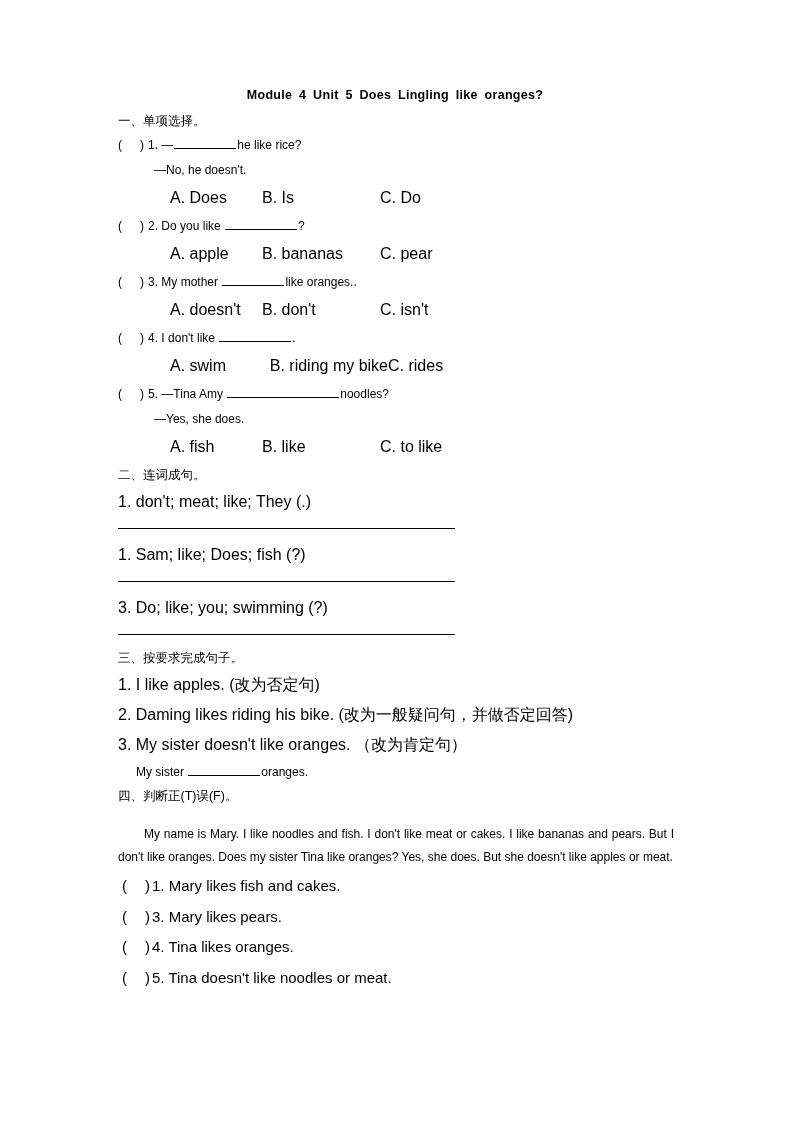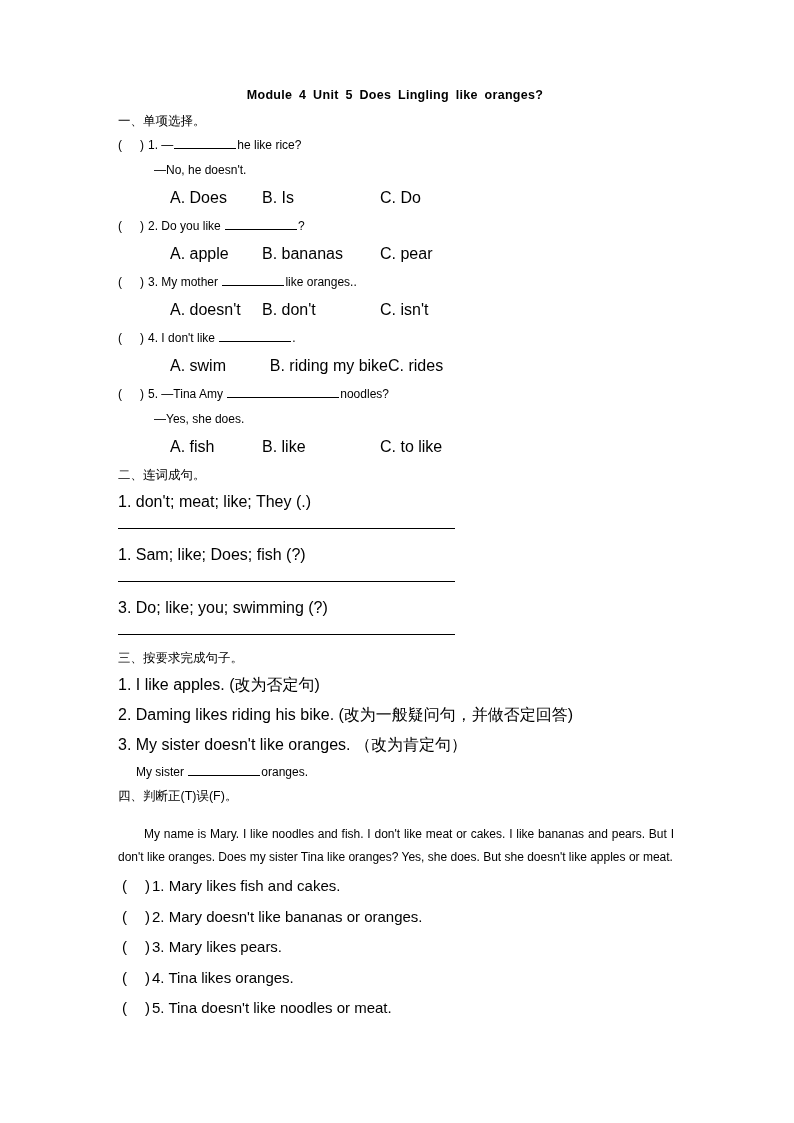--- a/index.html
+++ b/index.html
@@ -158,18 +158,17 @@
   <div class="item">2. Daming likes riding his bike. (改为一般疑问句，并做否定回答)</div>
 
   <div class="item">3. My sister doesn't like oranges. （改为肯定句）</div>
   <div class="sub-line"><span>My sister </span><span class="blank b-lg"></span><span>oranges.</span></div>
 
   <div class="section-head">四、判断正(T)误(F)。</div>
 
   <div class="passage"><span class="lead"></span><span>My name is Mary. I like noodles and fish. I don't like meat or cakes. I like bananas and pears. But I don't like oranges. Does my sister Tina like oranges? Yes, she does. But she doesn't like apples or meat.</span></div>
 
   <div class="tf-item"><span class="paren"><span class="lp">(</span>)</span><span>1. Mary likes fish and cakes.</span></div>
-  <div class="tf-item"><span class="paren"><span class="lp">(</span>)</span><span>2. Mary doesn't like bananas or oranges.</span></div>
   <div class="tf-item"><span class="paren"><span class="lp">(</span>)</span><span>3. Mary likes pears.</span></div>
   <div class="tf-item"><span class="paren"><span class="lp">(</span>)</span><span>4. Tina likes oranges.</span></div>
   <div class="tf-item"><span class="paren"><span class="lp">(</span>)</span><span>5. Tina doesn't like noodles or meat.</span></div>
 
 </div>
 
 </body></html>

